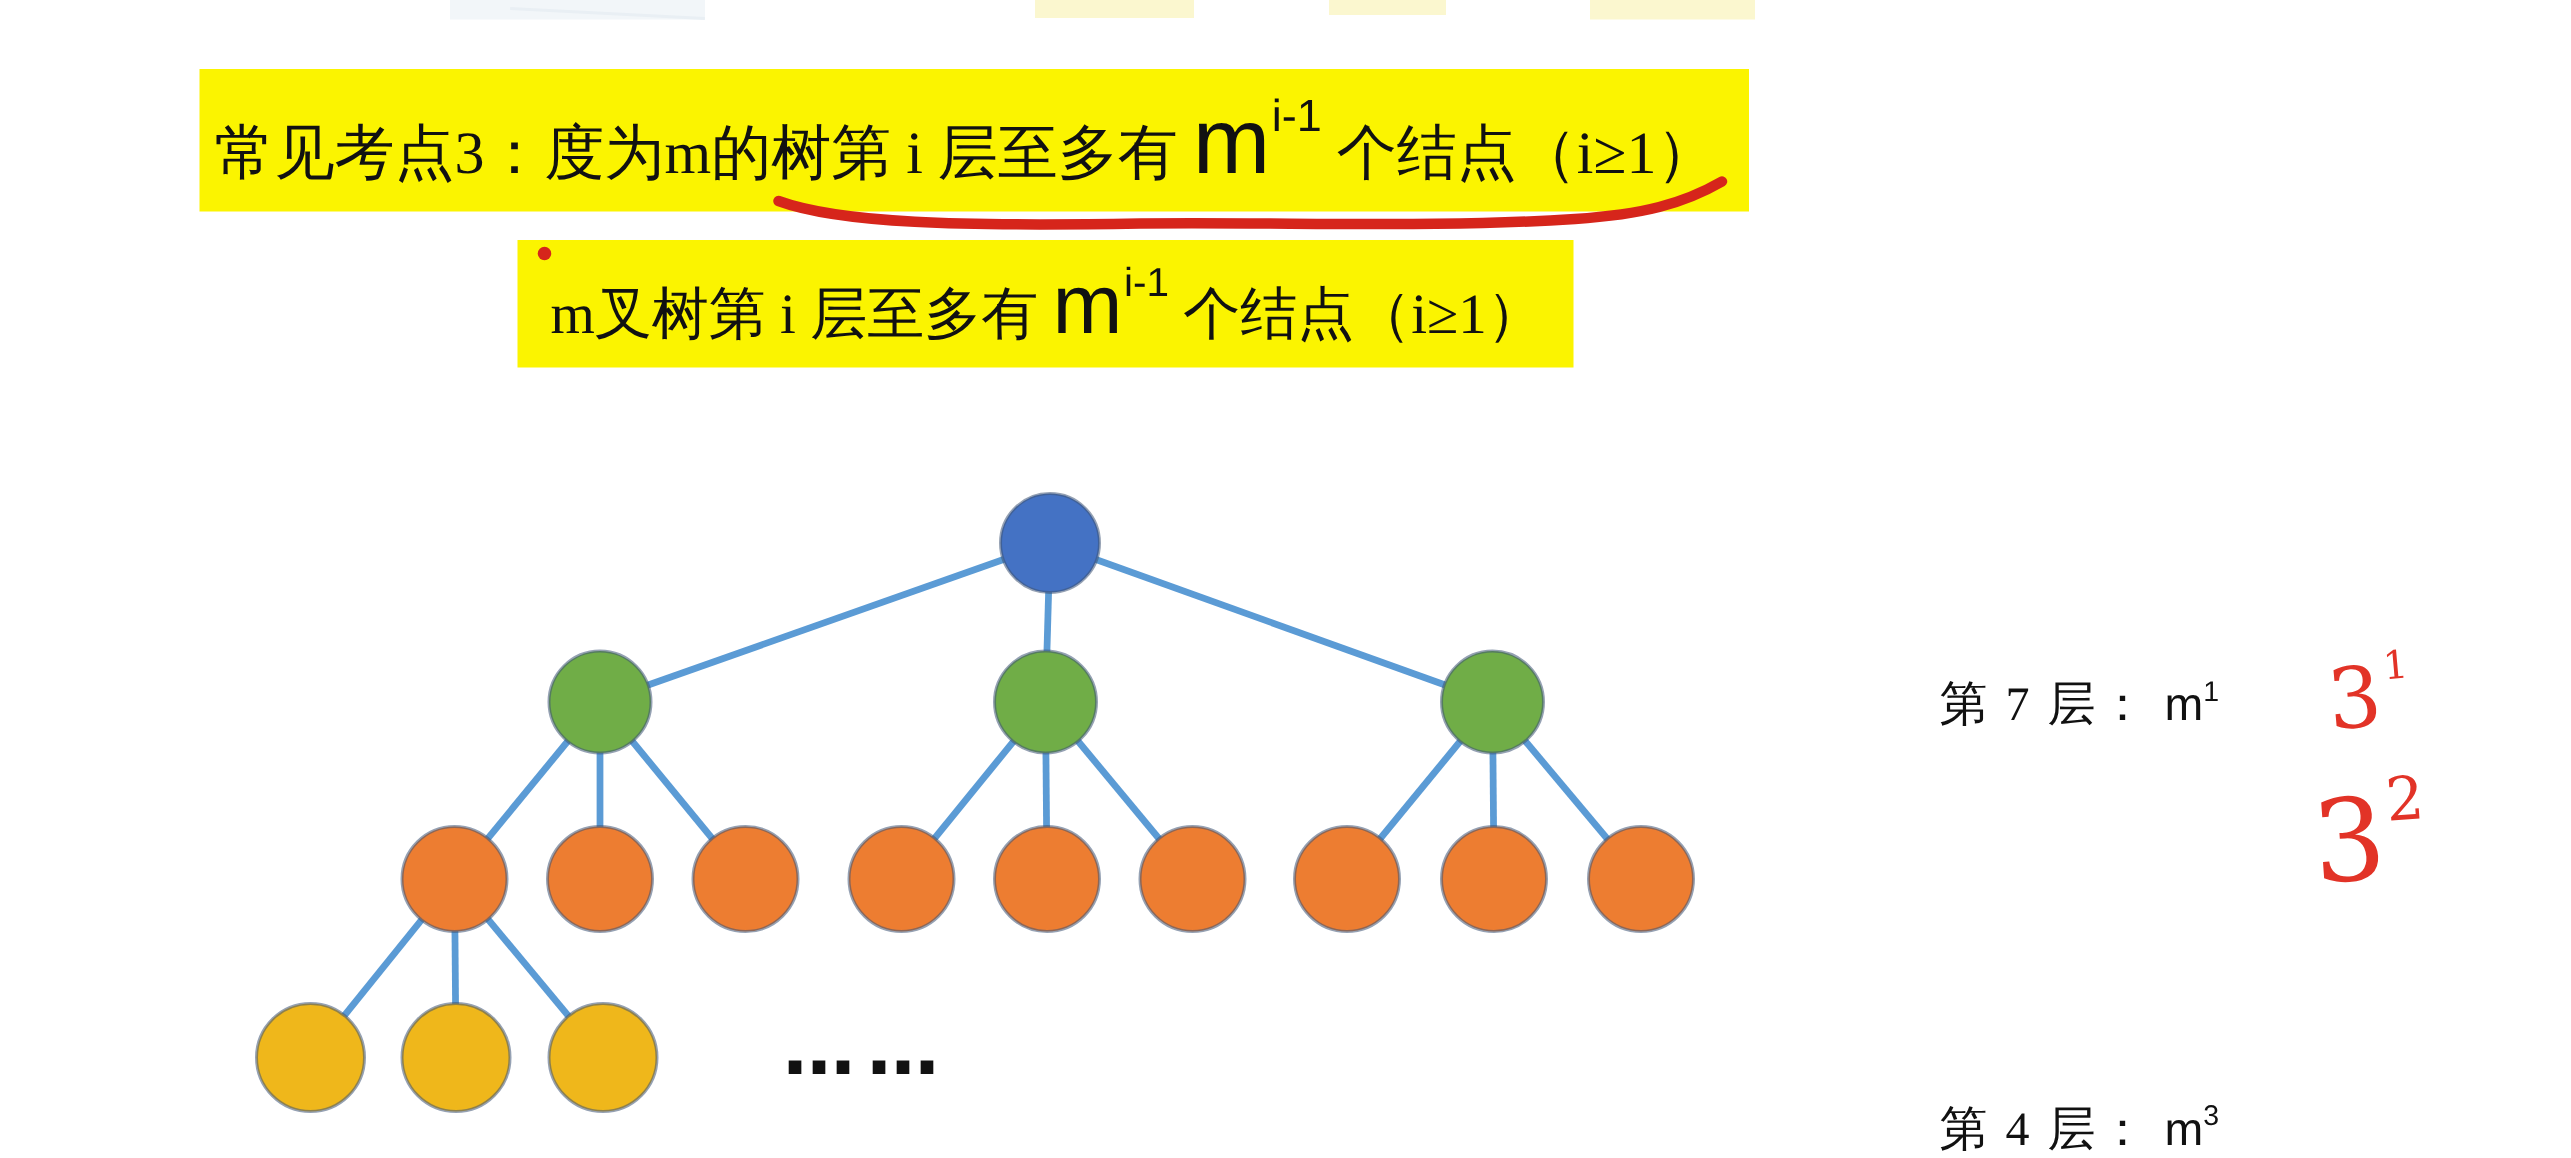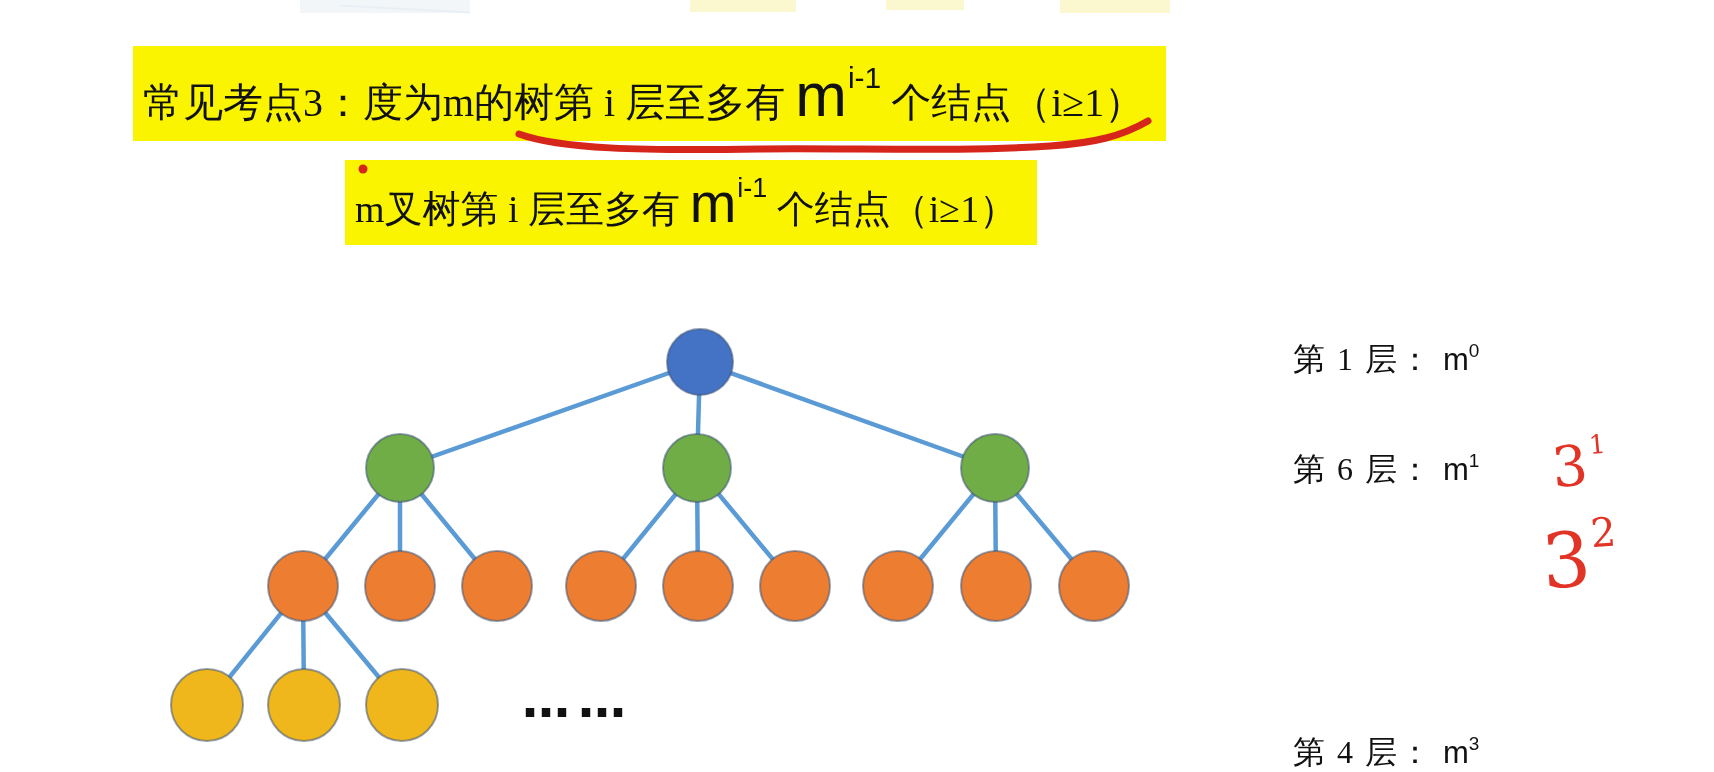--- a/index.html
+++ b/index.html
@@ -14,21 +14,21 @@
     border-top:2px solid #e9eff4;transform:rotate(3deg);}
   .frag-b{left:690px;width:106px;height:12px;background:#fbf7cf;}
   .frag-c{left:886px;width:78px;height:10px;background:#fbf7cf;}
   .frag-d{left:1060px;width:110px;height:13px;background:#fbf7cf;}
   
   .hl{
     position:absolute;background:#FBF400;white-space:nowrap;
     font-family:"Liberation Serif","DejaVu Serif",serif;line-height:1.18;
   }
   .hl1{left:133px;top:46px;font-size:40px;padding:12px 22px 10px 10px;}
-  .hl2{left:345px;top:160px;font-size:38px;padding:10px 20px 9px 10px;}
+  .hl2{left:345px;top:160px;font-size:38px;padding:10px 20px 9px 22px;}
   .fx{font-family:"Liberation Sans","DejaVu Sans",sans-serif;font-weight:500;letter-spacing:-1px;}
   .hl1 .fx-base{font-size:62px;}
   .hl1 .fx-exp{font-size:30px;position:relative;top:-28px;margin-left:2px;letter-spacing:0;}
   .hl2 .fx-base{font-size:56px;}
   .hl2 .fx-exp{font-size:27px;position:relative;top:-25px;margin-left:2px;letter-spacing:0;}
   
   .lvl-row{
     position:absolute;left:1293px;white-space:nowrap;font-size:32px;
     font-family:"Liberation Serif","DejaVu Serif",serif;
   }
@@ -64,25 +64,22 @@
   <div class="frag frag-d"></div>
 
   <div class="hl hl1">
     <span>常见考点3：度为m的树第 i 层至多有 </span><span class="fx fx-base">m</span><span class="fx fx-exp">i-1</span><span> 个结点（i≥1）</span>
   </div>
 
   <div class="hl hl2">
     <span>m叉树第 i 层至多有 </span><span class="fx fx-base">m</span><span class="fx fx-exp">i-1</span><span> 个结点（i≥1）</span>
   </div>
 
-  <div class="lvl-row row-1">
-    <span class="lbl">第 1 层：</span><span class="f"><span>m</span><sup>0</sup></span>
-  </div>
   <div class="lvl-row row-2">
-    <span class="lbl">第 6 层：</span><span class="f"><span>m</span><sup>1</sup></span>
+    <span class="lbl">第 7 层：</span><span class="f"><span>m</span><sup>1</sup></span>
   </div>
   <div class="lvl-row row-4">
     <span class="lbl">第 4 层：</span><span class="f"><span>m</span><sup>3</sup></span>
   </div>
 
   <div class="hand hand-1">
     <span>3</span><span class="hexp">1</span>
   </div>
   <div class="hand hand-2">
     <span>3</span><span class="hexp">2</span>

